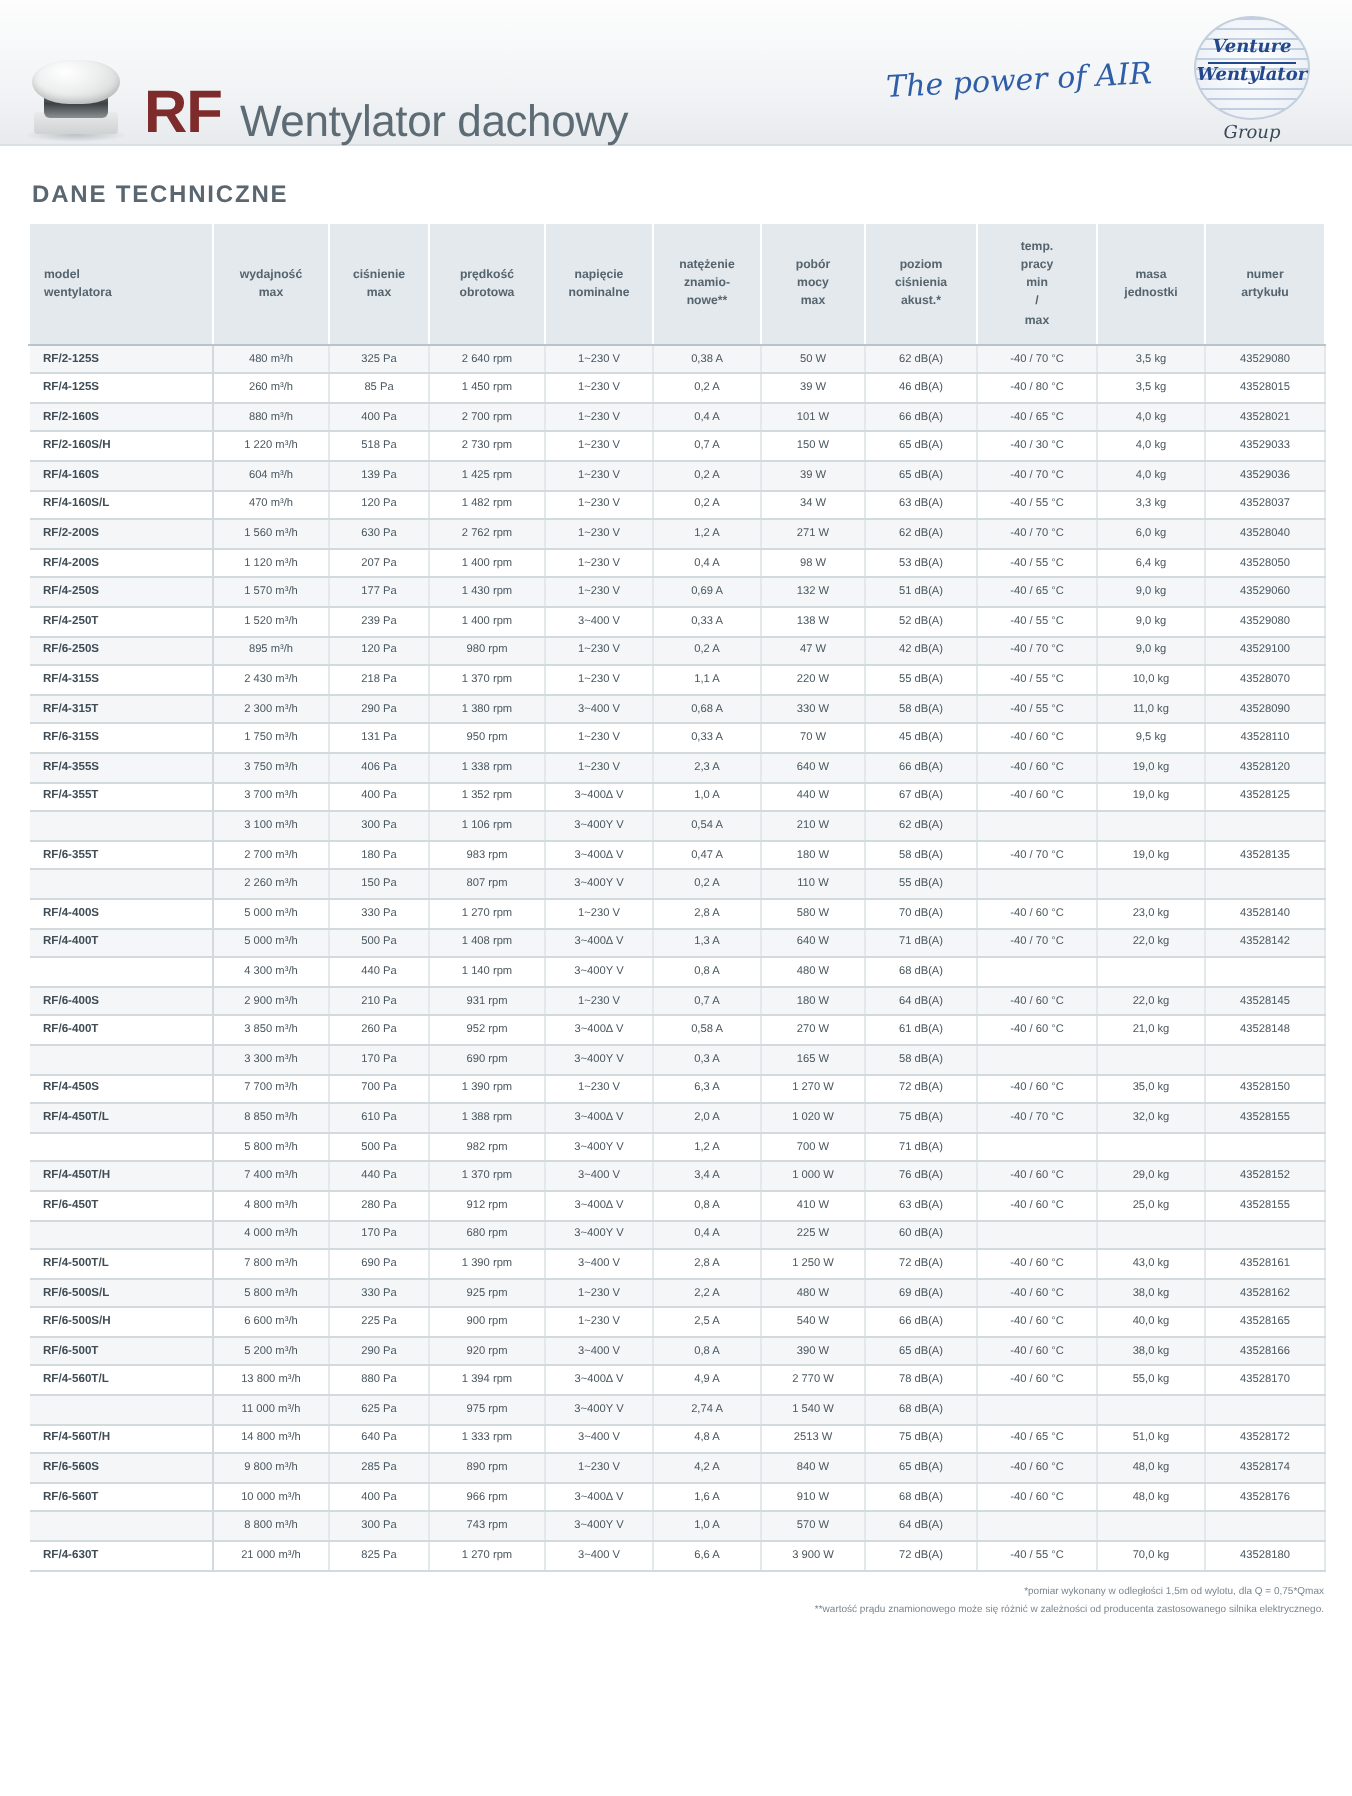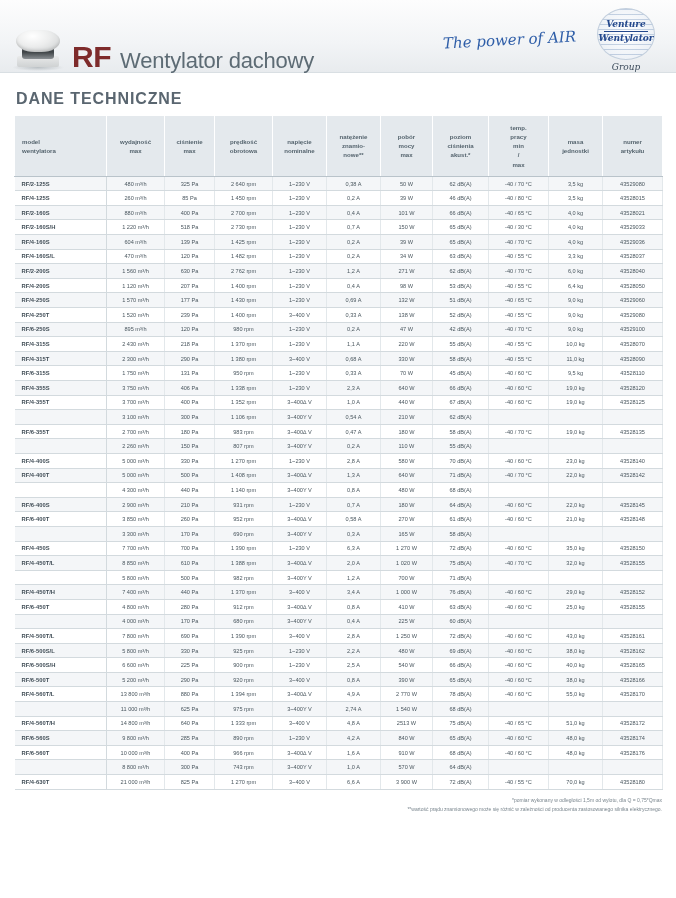--- a/index.html
+++ b/index.html
@@ -75,21 +75,21 @@
   }
   .globe-txt span{display:block;}
   .globe-rule{height:1px;background:#24488c;margin:1px 6px;}
   .globe-group{
     font-family:"DejaVu Serif", serif;font-style:italic;
     font-size:9px;color:#3b4a5a;margin-top:2px;
   }
   
   .section-title{
     margin:17px 0 7px 16px;
-    font-size:16px;font-weight:bold;color:#5a6670;letter-spacing:.9px;
+    font-size:12px;font-weight:bold;color:#5a6670;letter-spacing:.9px;
   }
   
   .table-wrap{padding:0 14px;}
   table.spec{
     width:648px;border-collapse:collapse;table-layout:fixed;
     font-size:5.4px;
   }
   table.spec col.c0{width:92px;}
   table.spec col.c1{width:58px;}
   table.spec col.c2{width:50px;}

